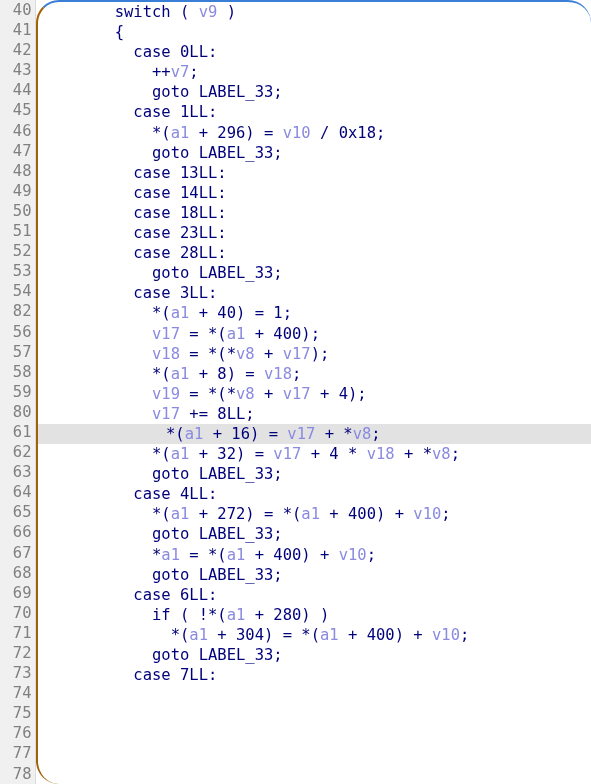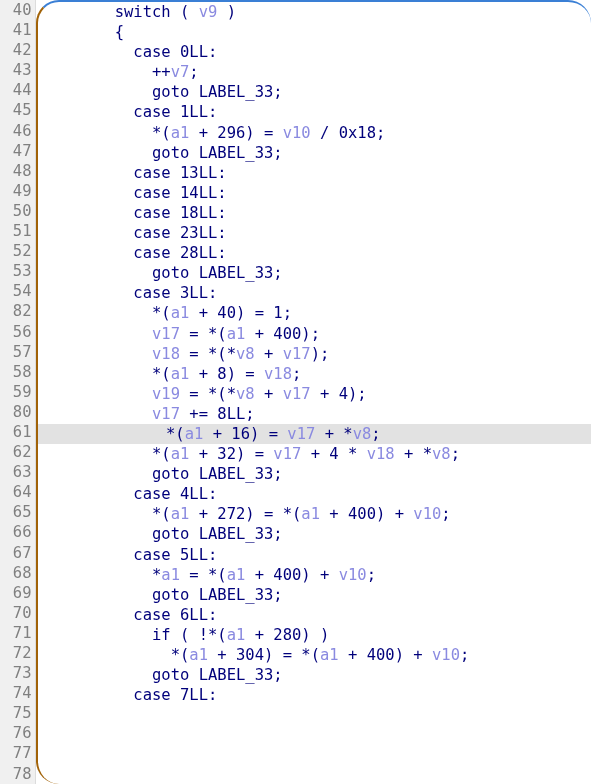--- a/index.html
+++ b/index.html
@@ -145,21 +145,20 @@
         <div class="codeline"><span class="tok-plain">            </span><span class="tok-var">v18</span><span class="tok-plain"> = *(*</span><span class="tok-var">v8</span><span class="tok-plain"> + </span><span class="tok-var">v17</span><span class="tok-plain">);</span></div>
         <div class="codeline"><span class="tok-plain">            </span><span class="tok-plain">*(</span><span class="tok-var">a1</span><span class="tok-plain"> + 8) = </span><span class="tok-var">v18</span><span class="tok-plain">;</span></div>
         <div class="codeline"><span class="tok-plain">            </span><span class="tok-var">v19</span><span class="tok-plain"> = *(*</span><span class="tok-var">v8</span><span class="tok-plain"> + </span><span class="tok-var">v17</span><span class="tok-plain"> + 4);</span></div>
         <div class="codeline"><span class="tok-plain">            </span><span class="tok-var">v17</span><span class="tok-plain"> += 8LL;</span></div>
         <div class="codeline highlight"><span class="tok-plain">            </span><span class="tok-plain">*(</span><span class="tok-var">a1</span><span class="tok-plain"> + 16) = </span><span class="tok-var">v17</span><span class="tok-plain"> + *</span><span class="tok-var">v8</span><span class="tok-plain">;</span></div>
         <div class="codeline"><span class="tok-plain">            </span><span class="tok-plain">*(</span><span class="tok-var">a1</span><span class="tok-plain"> + 32) = </span><span class="tok-var">v17</span><span class="tok-plain"> + 4 * </span><span class="tok-var">v18</span><span class="tok-plain"> + *</span><span class="tok-var">v8</span><span class="tok-plain">;</span></div>
         <div class="codeline"><span class="tok-plain">            </span><span class="tok-plain">goto LABEL_33;</span></div>
         <div class="codeline"><span class="tok-plain">          </span><span class="tok-plain">case 4LL:</span></div>
         <div class="codeline"><span class="tok-plain">            </span><span class="tok-plain">*(</span><span class="tok-var">a1</span><span class="tok-plain"> + 272) = *(</span><span class="tok-var">a1</span><span class="tok-plain"> + 400) + </span><span class="tok-var">v10</span><span class="tok-plain">;</span></div>
         <div class="codeline"><span class="tok-plain">            </span><span class="tok-plain">goto LABEL_33;</span></div>
-        <div class="codeline"><span class="tok-plain">          </span><span class="tok-plain">case 5LL:</span></div>
         <div class="codeline"><span class="tok-plain">            </span><span class="tok-plain">*</span><span class="tok-var">a1</span><span class="tok-plain"> = *(</span><span class="tok-var">a1</span><span class="tok-plain"> + 400) + </span><span class="tok-var">v10</span><span class="tok-plain">;</span></div>
         <div class="codeline"><span class="tok-plain">            </span><span class="tok-plain">goto LABEL_33;</span></div>
         <div class="codeline"><span class="tok-plain">          </span><span class="tok-plain">case 6LL:</span></div>
         <div class="codeline"><span class="tok-plain">            </span><span class="tok-plain">if ( !*(</span><span class="tok-var">a1</span><span class="tok-plain"> + 280) )</span></div>
         <div class="codeline"><span class="tok-plain">              </span><span class="tok-plain">*(</span><span class="tok-var">a1</span><span class="tok-plain"> + 304) = *(</span><span class="tok-var">a1</span><span class="tok-plain"> + 400) + </span><span class="tok-var">v10</span><span class="tok-plain">;</span></div>
         <div class="codeline"><span class="tok-plain">            </span><span class="tok-plain">goto LABEL_33;</span></div>
         <div class="codeline"><span class="tok-plain">          </span><span class="tok-plain">case 7LL:</span></div>
       </div>
   </div>
 

